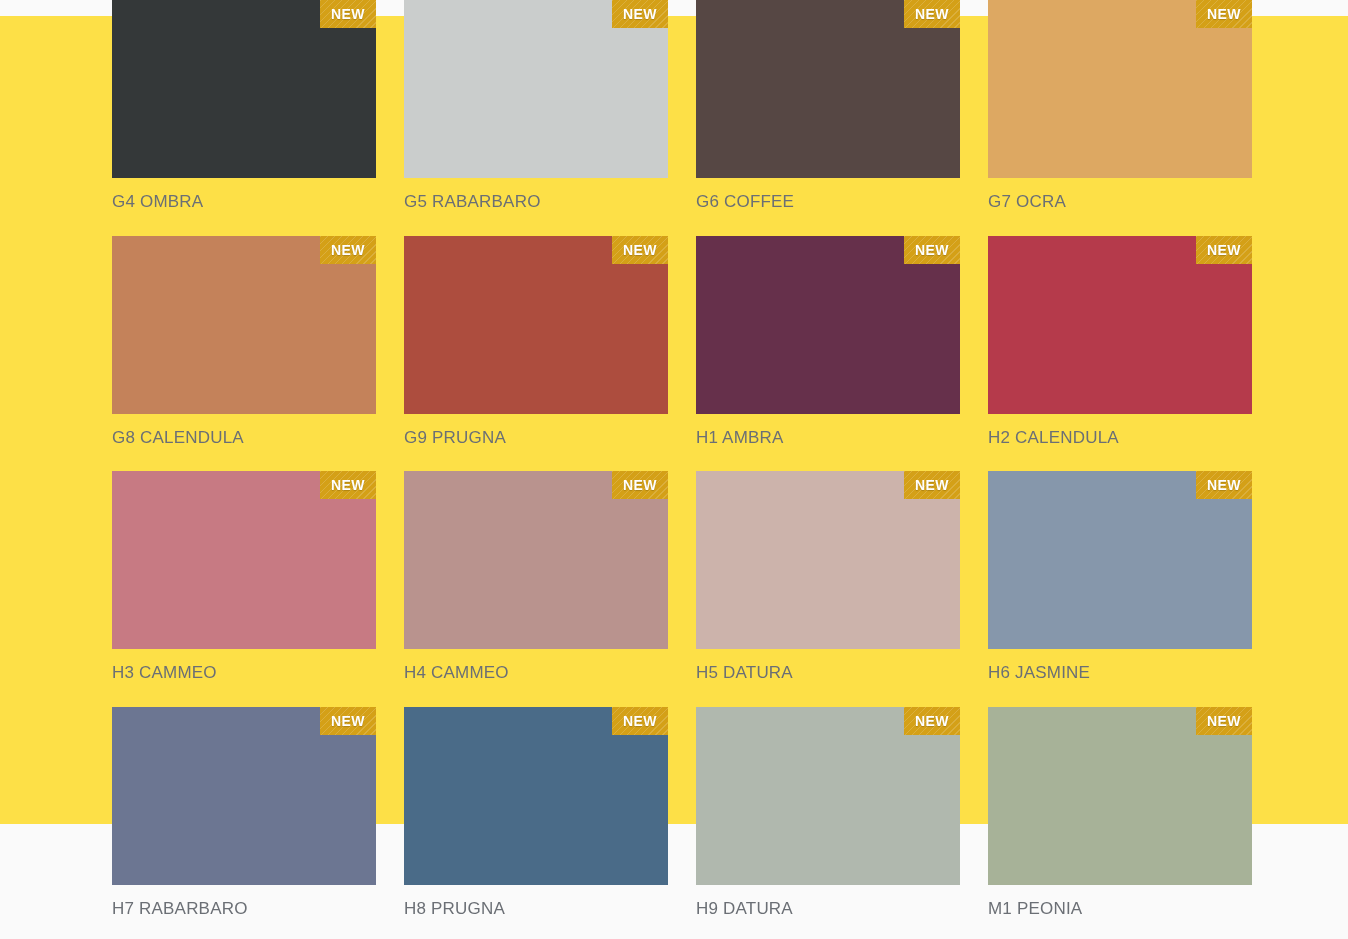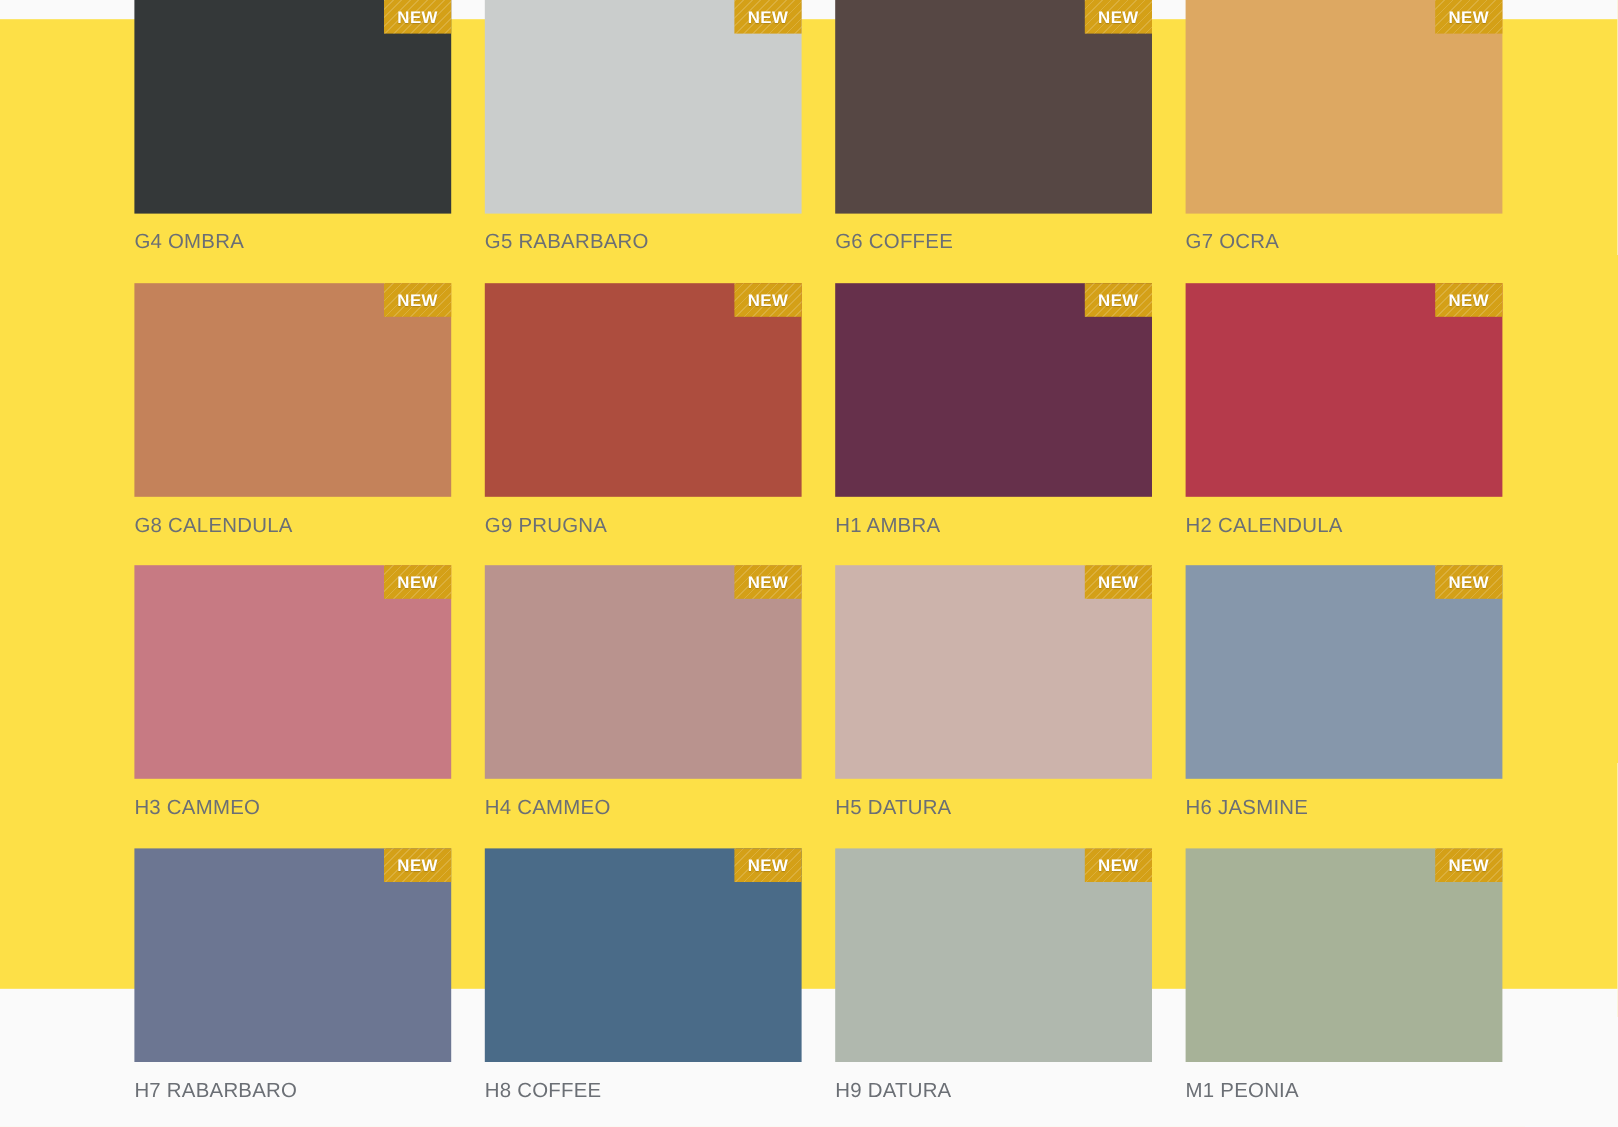--- a/index.html
+++ b/index.html
@@ -182,21 +182,21 @@
           <div class="swatch-chip" style="background-color: rgb(108, 118, 146);"></div>
           <div class="new-badge">NEW</div>
         </div>
         <div class="swatch-label">H7 RABARBARO</div>
       </div>
       <div class="swatch-card">
         <div class="swatch-chip-wrap">
           <div class="swatch-chip" style="background-color: rgb(74, 107, 136);"></div>
           <div class="new-badge">NEW</div>
         </div>
-        <div class="swatch-label">H8 COFFEE</div>
+        <div class="swatch-label">H8 PRUGNA</div>
       </div>
       <div class="swatch-card">
         <div class="swatch-chip-wrap">
           <div class="swatch-chip" style="background-color: rgb(176, 184, 174);"></div>
           <div class="new-badge">NEW</div>
         </div>
         <div class="swatch-label">H9 DATURA</div>
       </div>
       <div class="swatch-card">
         <div class="swatch-chip-wrap">

